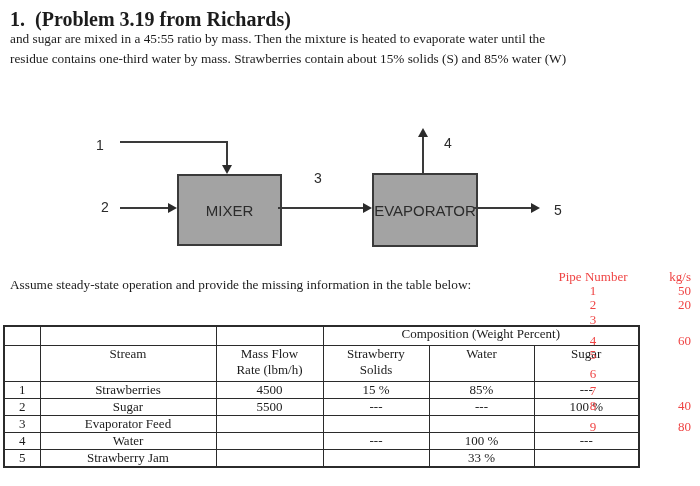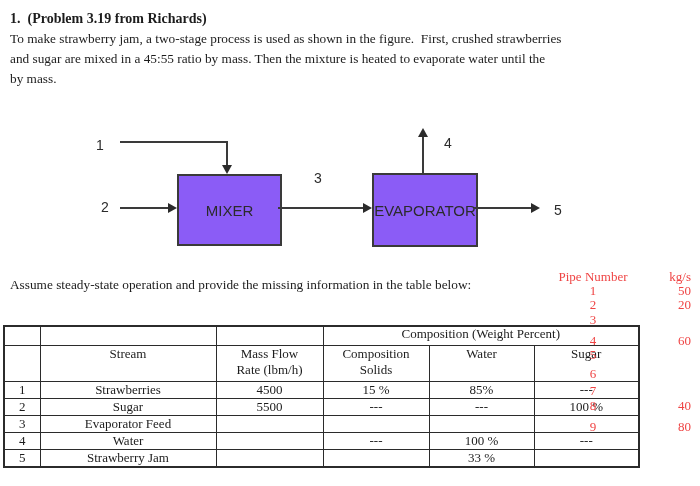--- a/index.html
+++ b/index.html
@@ -2,26 +2,26 @@
 <html><head>
 <meta charset="utf-8">
 <style>
   html,body{margin:0;padding:0;background:#ffffff;}
   .page{
     position:relative;width:700px;height:486px;background:#ffffff;
     font-family:"Liberation Serif","DejaVu Serif",serif;color:#1c1c1c;overflow:hidden;
   }
   
   .problem-text{position:absolute;left:10px;top:9px;font-size:13.3px;line-height:20px;}
-  .problem-text .title{font-weight:bold;font-size:14px;white-space:pre;}
+  .problem-text .title{font-weight:bold;font-size:20px;white-space:pre;}
   .problem-text .line{white-space:pre;}
   
   .dline{position:absolute;background:#3a3a3a;}
   .unit-box{
-    position:absolute;border:2px solid #3a3a3a;background:#8b5cf6;
+    position:absolute;border:2px solid #3a3a3a;background:#a3a3a3;
     display:flex;align-items:center;justify-content:center;
     font-family:"Liberation Sans","DejaVu Sans",sans-serif;font-size:15px;color:#2b2b2b;
   }
   .stream-label{
     position:absolute;width:16px;text-align:center;line-height:16px;
     font-family:"Liberation Sans","DejaVu Sans",sans-serif;font-size:14px;color:#2b2b2b;
   }
   .arr{position:absolute;width:0;height:0;}
   .arr-down{border-left:5px solid transparent;border-right:5px solid transparent;border-top:9px solid #2b2b2b;}
   .arr-up{border-left:5px solid transparent;border-right:5px solid transparent;border-bottom:9px solid #2b2b2b;}
@@ -50,23 +50,22 @@
   tr.t-data td{vertical-align:middle;}
   td.v-mid{vertical-align:middle;}
 </style>
 </head>
 <body>
 
 <div class="page">
 
   <div class="problem-text">
     <div class="title">1.  (Problem 3.19 from Richards)</div>
-    <div class="line">To make strawberry jam, a two-stage process is used as shown in the figure.  First, crushed strawberries</div>
     <div class="line">and sugar are mixed in a 45:55 ratio by mass. Then the mixture is heated to evaporate water until the</div>
-    <div class="line">by mass.</div>
+    <div class="line">residue contains one-third water by mass. Strawberries contain about 15% solids (S) and 85% water (W)</div>
   </div>
 
   <div>
 
     <span class="stream-label" style="left:92px;top:137px;">1</span>
     <div class="dline" style="left:120px;top:141px;width:108px;height:2px;"></div>
     <div class="dline" style="left:226px;top:141px;width:2px;height:25px;"></div>
     <div class="arr arr-down" style="left:222px;top:165px;"></div>
 
     <span class="stream-label" style="left:97px;top:199px;">2</span>
@@ -132,21 +131,21 @@
       <td colspan="3">Composition (Weight Percent)</td>
     </tr>
     <tr class="t-head2">
       <td></td>
       <td>Stream</td>
       <td>
         <div>Mass Flow</div>
         <div>Rate (lbm/h)</div>
       </td>
       <td>
-        <div>Composition</div>
+        <div>Strawberry</div>
         <div>Solids</div>
       </td>
       <td>Water</td>
       <td class="v-mid">Sugar</td>
     </tr>
     <tr class="t-data">
       <td>1</td>
       <td>Strawberries</td>
       <td>4500</td>
       <td>15 %</td>

